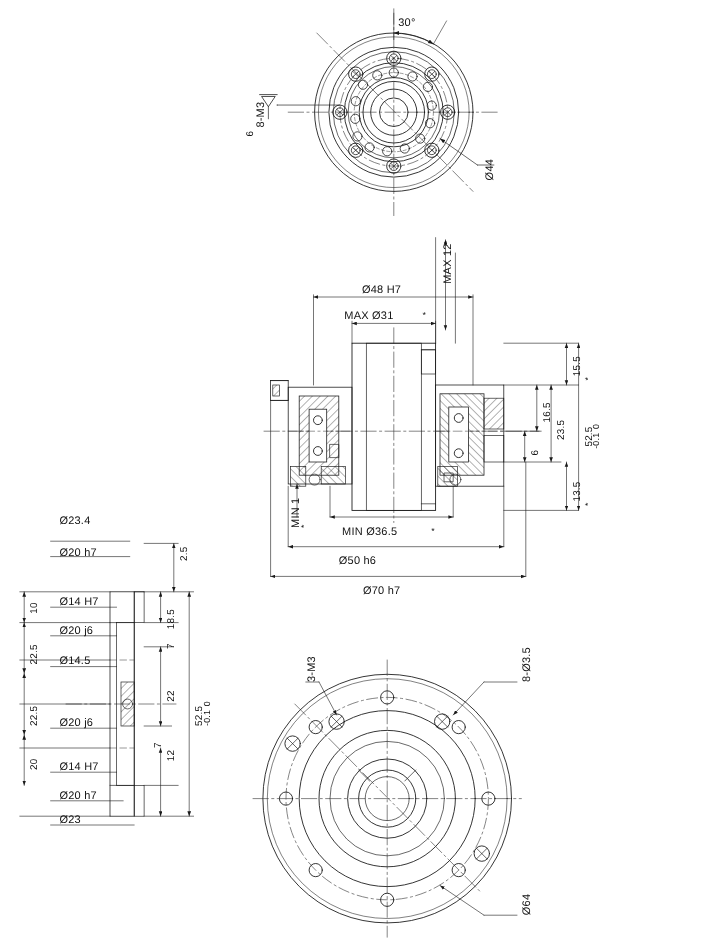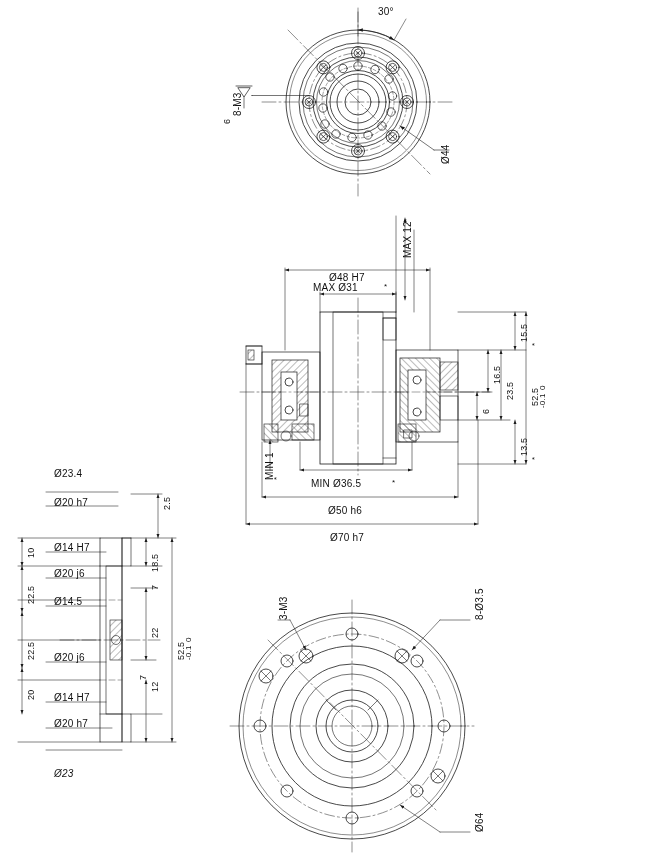--- a/index.html
+++ b/index.html
@@ -327,39 +327,39 @@
       <line x1="412" y1="650" x2="440" y2="620" marker-start="url(#arrE)"></line>
       <line x1="440" y1="620" x2="470" y2="620"></line>
       <line x1="400" y1="805" x2="440" y2="832" marker-start="url(#arrE)"></line>
       <line x1="440" y1="832" x2="470" y2="832"></line>
     </g>
   </g>
 
   </g>
 </svg>
 
-<div class="dimtext" style="left:362px;top:6px;margin-left:16px;">30°</div>
+<div class="dimtext" style="left:362px;top:16px;">30°</div>
 <div class="dimtext rot90" style="left:232px;top:116px;">8-M3</div>
 <div class="dimtext rot90 small" style="left:222px;top:124px;">6</div>
 <div class="dimtext rot90" style="left:440px;top:164px;">Ø44</div>
 
 <div class="dimtext rot90" style="left:402px;top:258px;">MAX 12</div>
 <div class="dimtext rot90 tiny" style="left:402px;top:222px;">*</div>
 
-<div class="dimtext" style="left:329px;top:272px;">Ø48 H7</div>
+<div class="dimtext" style="left:329px;top:258px;">Ø48 H7</div>
 <div class="dimtext" style="left:313px;top:282px;">MAX Ø31</div>
 <div class="dimtext tiny" style="left:384px;top:282px;">*</div>
 
 <div class="dimtext rot90" style="left:264px;top:480px;">MIN 1</div>
 <div class="dimtext rot90 tiny" style="left:272px;top:480px;">*</div>
 
 <div class="dimtext" style="left:311px;top:478px;">MIN Ø36.5</div>
 <div class="dimtext tiny" style="left:392px;top:478px;">*</div>
 
-<div class="dimtext" style="left:328px;top:505px;">Ø50 h6</div>
+<div class="dimtext" style="left:308px;top:505px;">Ø50 h6</div>
 <div class="dimtext" style="left:330px;top:532px;">Ø70 h7</div>
 
 <div class="dimtext rot90 small" style="left:519px;top:342px;">15.5</div>
 <div class="dimtext rot90 tiny" style="left:530px;top:346px;">*</div>
 <div class="dimtext rot90 small" style="left:492px;top:384px;">16.5</div>
 <div class="dimtext rot90 small" style="left:505px;top:400px;">23.5</div>
 <div class="dimtext rot90 small" style="left:481px;top:414px;">6</div>
 <div class="dimtext rot90 small" style="left:519px;top:456px;">13.5</div>
 <div class="dimtext rot90 tiny" style="left:530px;top:460px;">*</div>
 <div class="dimtext rot90 small" style="left:530px;top:406px;">52.5</div>
@@ -367,21 +367,21 @@
 <div class="dimtext rot90 tiny" style="left:538px;top:408px;">-0.1</div>
 
 <div class="dimtext" style="left:54px;top:468px;">Ø23.4</div>
 <div class="dimtext" style="left:54px;top:497px;">Ø20 h7</div>
 <div class="dimtext" style="left:54px;top:542px;">Ø14 H7</div>
 <div class="dimtext" style="left:54px;top:568px;">Ø20 j6</div>
 <div class="dimtext" style="left:54px;top:596px;">Ø14.5</div>
 <div class="dimtext" style="left:54px;top:652px;">Ø20 j6</div>
 <div class="dimtext" style="left:54px;top:692px;">Ø14 H7</div>
 <div class="dimtext" style="left:54px;top:718px;">Ø20 h7</div>
-<div class="dimtext" style="left:54px;top:768px;font-style:italic;">Ø23</div>
+<div class="dimtext" style="left:54px;top:740px;">Ø23</div>
 
 <div class="dimtext rot90 small" style="left:26px;top:558px;">10</div>
 <div class="dimtext rot90 small" style="left:26px;top:604px;">22.5</div>
 <div class="dimtext rot90 small" style="left:26px;top:660px;">22.5</div>
 <div class="dimtext rot90 small" style="left:26px;top:700px;">20</div>
 
 <div class="dimtext rot90 small" style="left:162px;top:510px;">2.5</div>
 <div class="dimtext rot90 small" style="left:150px;top:572px;">18.5</div>
 <div class="dimtext rot90 small" style="left:150px;top:590px;">7</div>
 <div class="dimtext rot90 small" style="left:150px;top:638px;">22</div>

